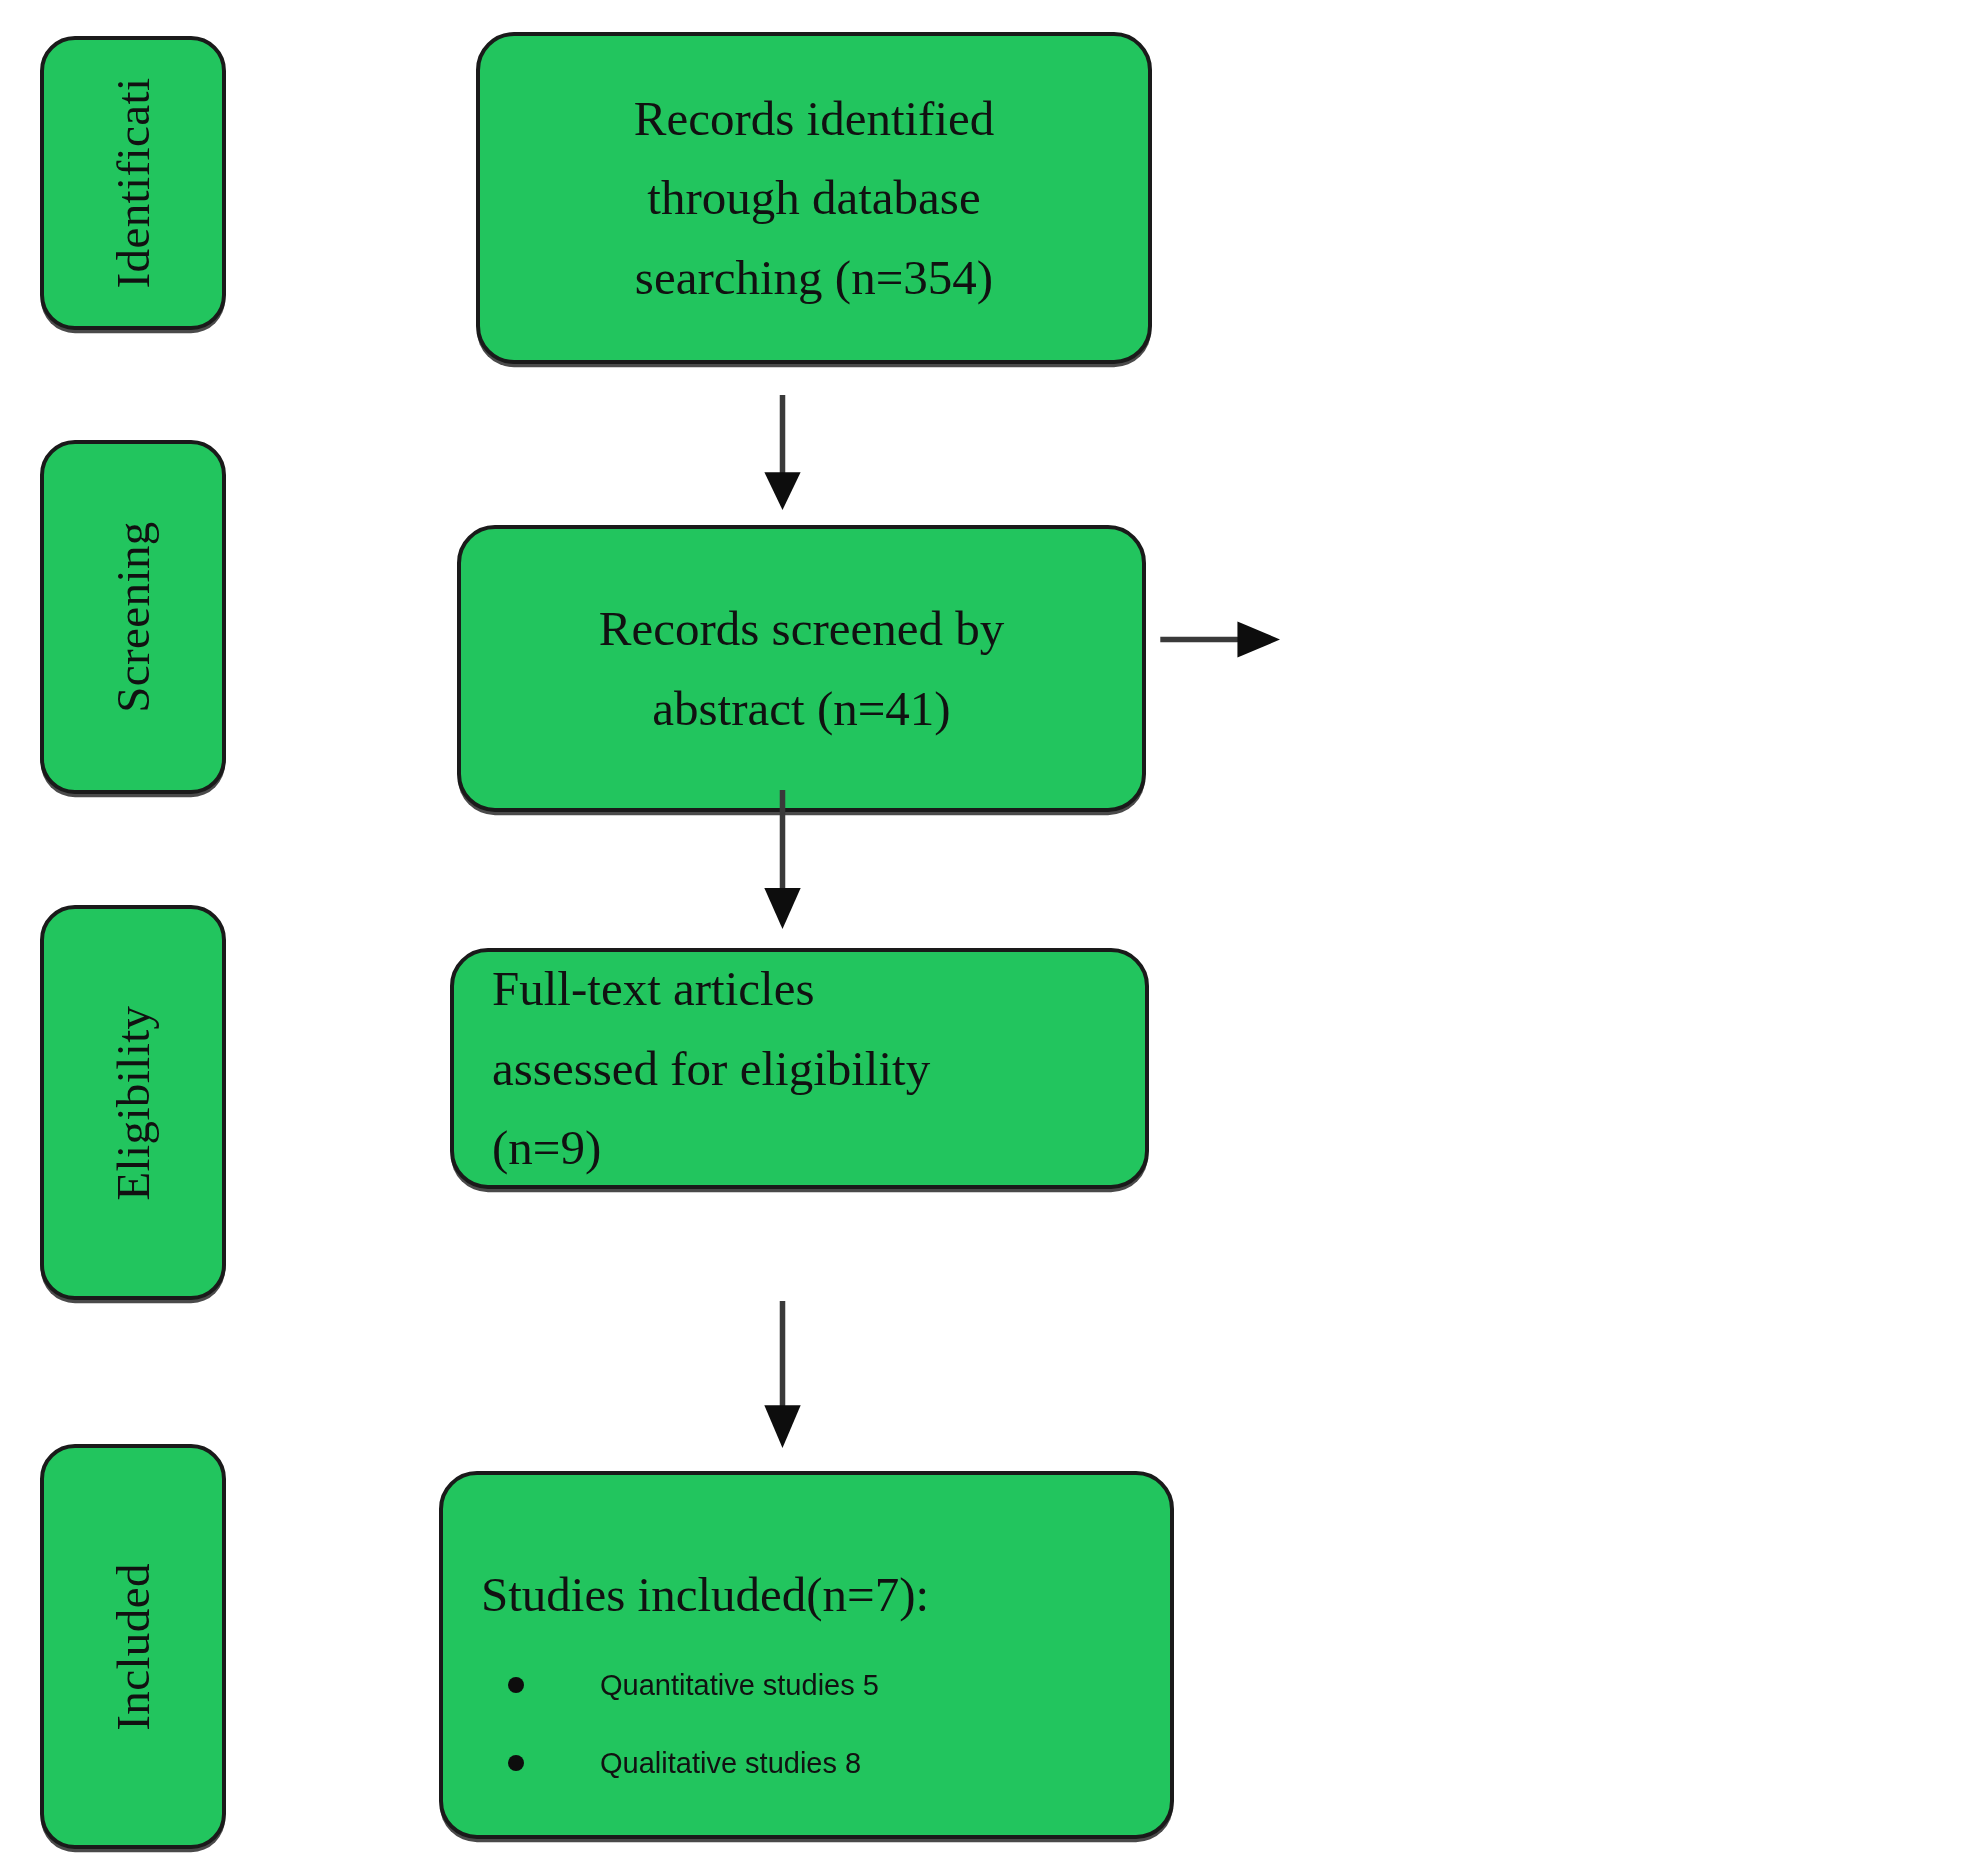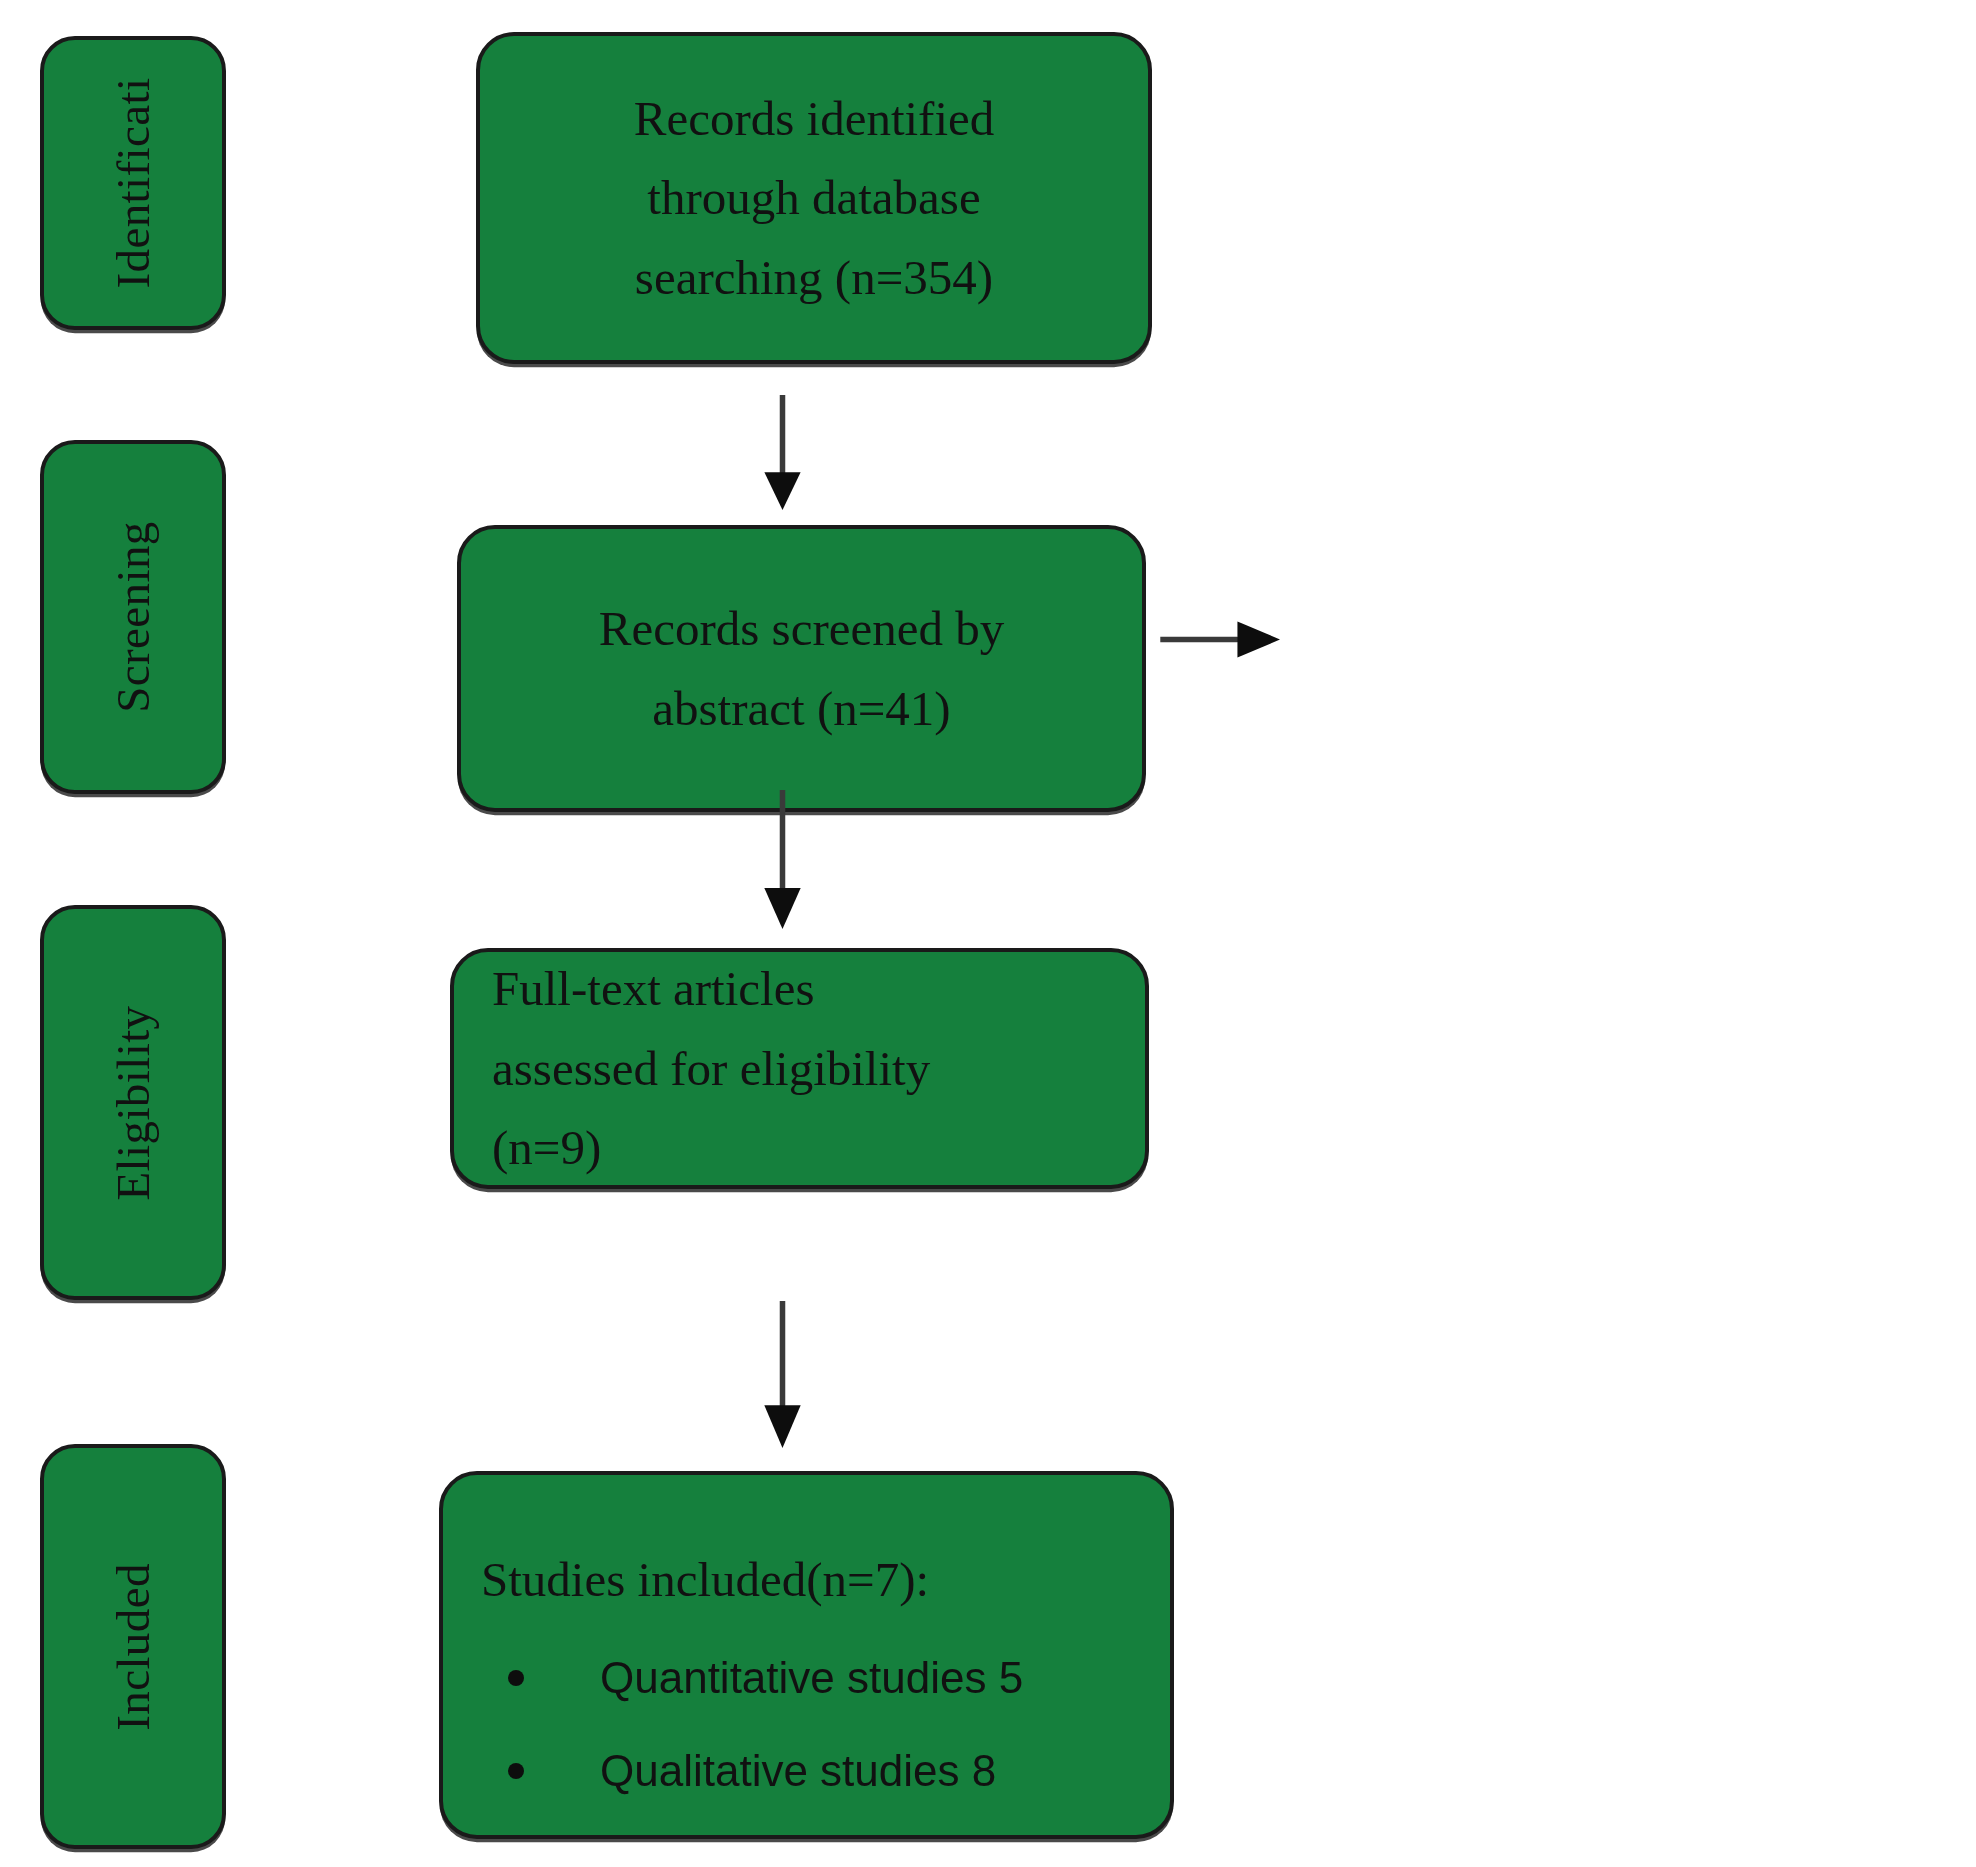--- a/index.html
+++ b/index.html
@@ -13,21 +13,21 @@
     height: 1868px;
     background: #ffffff;
     overflow: hidden;
     font-family: "Liberation Serif", "DejaVu Serif", serif;
   }
 
   
   .box {
     position: absolute;
     box-sizing: border-box;
-    background: #15803d;
+    background: #22c55e;
     border: 4px solid #1a1a1a;
     border-radius: 38px;
     box-shadow: 0 4px 0 -0.8px #4a4a4a;
   }
 
   
   .stage-box {
     border-width: 4px;
     border-radius: 35px;
   }
@@ -64,21 +64,21 @@
   .bullet-list {
     list-style: none;
     margin: 0;
     padding: 0;
     width: 100%;
   }
   .bullet-item {
     display: flex;
     align-items: center;
     font-family: "Liberation Sans", "DejaVu Sans", sans-serif;
-    font-size: 44px;
+    font-size: 29px;
     line-height: 1.0;
     color: #111111;
     margin-top: 49px;
     padding-left: 27px;
   }
   .bullet-dot {
     flex: 0 0 auto;
     width: 16px;
     height: 16px;
     background: #0d0d0d;

